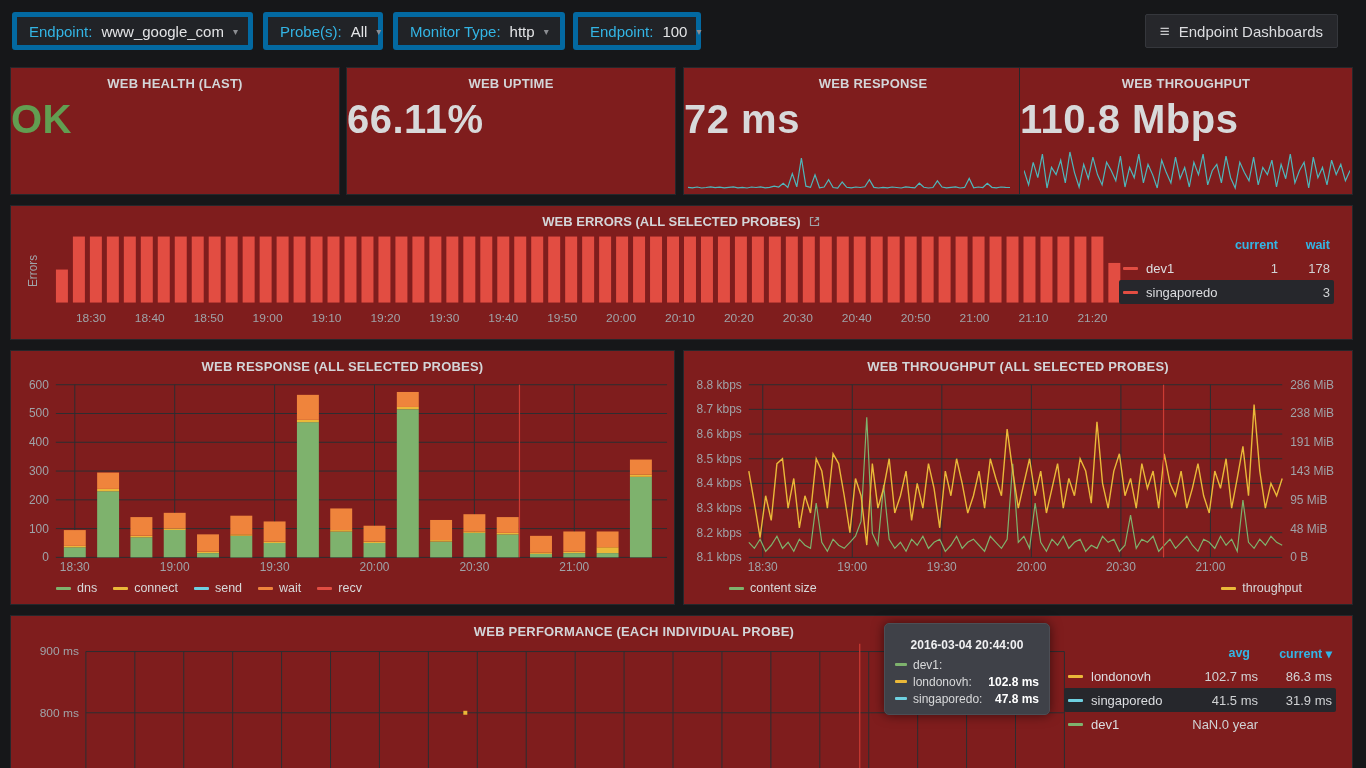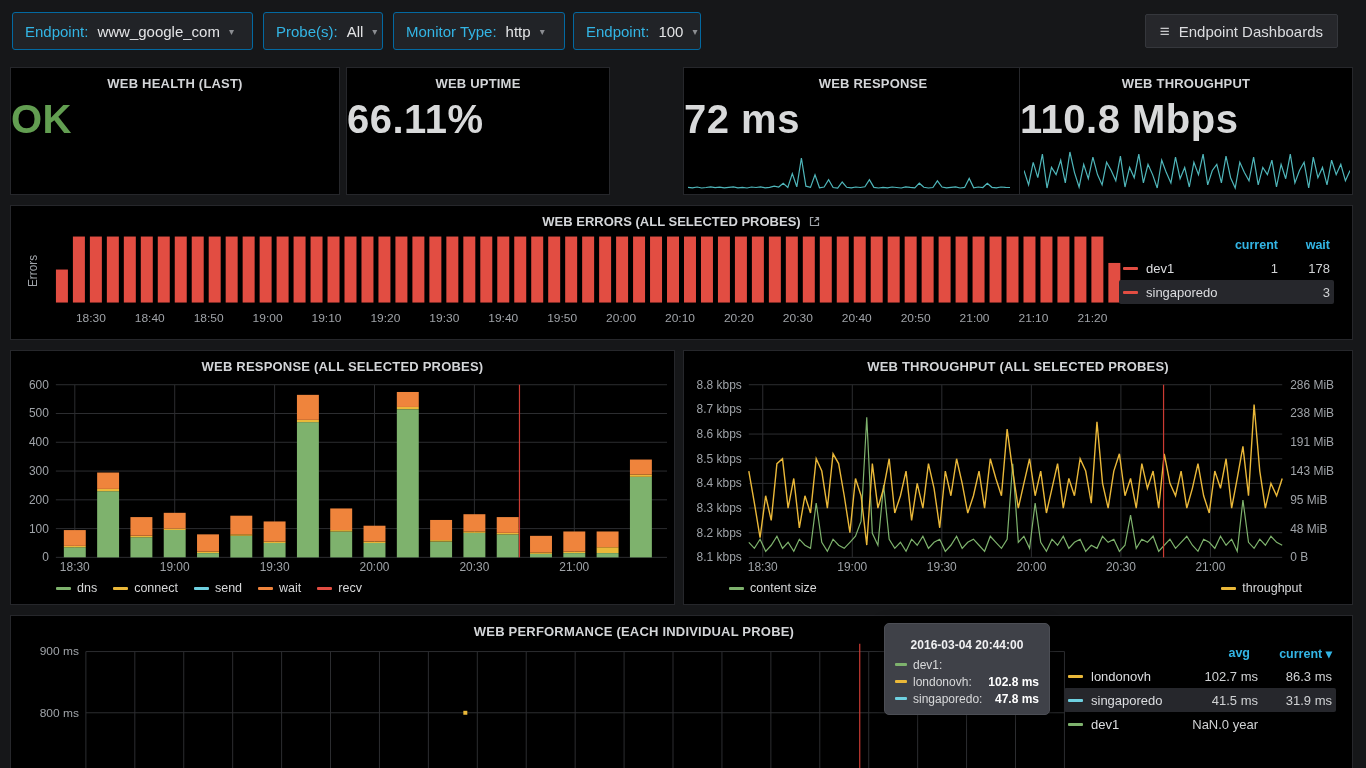--- a/index.html
+++ b/index.html
@@ -1,21 +1,21 @@
 <!DOCTYPE html>
 <html><head>
 <meta charset="utf-8">
 <style>
   html,body{margin:0;padding:0;width:1366px;height:768px;background:#161719;overflow:hidden;
     font-family:"Liberation Sans",sans-serif;color:#d8d9da;position:relative}
-  .panel{position:absolute;background:#000000;border:1px solid #26272b;box-sizing:border-box}
+  .panel{position:absolute;background:#7f1d1d;border:1px solid #26272b;box-sizing:border-box}
   .ptitle{position:absolute;top:8px;left:0;right:0;text-align:center;font-size:13px;font-weight:bold;color:#d3d5d8;letter-spacing:.2px;cursor:pointer}
   .ptitle-row{position:absolute;top:8px;left:0;right:0;display:flex;justify-content:center;align-items:center;gap:7px;font-size:13px;font-weight:bold;color:#d3d5d8;cursor:pointer}
   
-  .fbox{position:absolute;top:12px;height:38px;background:#212327;border:1px solid #0369a1;border-radius:3px;
+  .fbox{position:absolute;top:12px;height:38px;background:#212327;border:5px solid #0369a1;border-radius:3px;
     display:flex;align-items:center;padding:0 12px;gap:9px;box-sizing:border-box;cursor:pointer}
   .flabel{color:#33b5e5;font-size:15px;white-space:nowrap}
   .fvalue{color:#e3e4e6;font-size:15px;white-space:nowrap}
   .caret{color:#8b8d92;font-size:10px}
   .dashbtn{position:absolute;right:28px;top:14px;height:34px;display:flex;align-items:center;gap:9px;padding:0 14px;
     background:#26272b;border:1px solid #35373c;border-radius:2px;font-size:15px;color:#dcdde0;box-sizing:border-box;cursor:pointer}
   .hamburger{font-size:17px;color:#c7c8ca;line-height:1}
   
   .statval{position:absolute;top:29px;left:0;right:0;text-align:left;font-size:40px;font-weight:bold;letter-spacing:.5px}
   .spark{position:absolute;left:4px;right:4px;bottom:4px}
@@ -70,21 +70,21 @@
   <div class="dashbtn">
     <span class="hamburger">≡</span>
     <span>Endpoint Dashboards</span>
   </div>
 </div>
 
 <div class="panel" style="left:10px;top:67px;width:330px;height:128px">
   <div class="ptitle">WEB HEALTH (LAST)</div>
   <div class="statval" style="color: rgb(98, 158, 81);">OK</div>
 </div>
-<div class="panel" style="left:346px;top:67px;width:264px;height:128px">
+<div class="panel" style="left:346px;top:67px;width:330px;height:128px">
   <div class="ptitle">WEB UPTIME</div>
   <div class="statval" style="color: rgb(216, 217, 218);">66.11%</div>
 </div>
 <div class="panel" style="left:683px;top:67px;width:380px;height:128px">
   <div class="ptitle">WEB RESPONSE</div>
   <div class="statval" style="color: rgb(216, 217, 218);">72 ms</div>
   <svg id="spark-response" class="spark" style="height:34px" viewBox="0 0 322 34" preserveAspectRatio="none">
       <polyline points="0.0,31.4 4.5,31.8 9.1,31.0 13.6,32.0 18.1,31.5 22.7,30.8 27.2,31.6 31.7,31.2 36.3,31.9 40.8,31.4 45.4,30.9 49.9,31.8 54.4,31.3 59.0,32.0 63.5,31.0 68.0,31.5 72.6,30.8 77.1,31.8 81.6,31.4 86.2,30.2 90.7,31.0 95.2,27.2 99.8,31.5 104.3,17.6 108.8,30.8 113.4,2.0 117.9,30.2 122.5,31.4 127.0,18.8 131.5,31.8 136.1,31.0 140.6,23.6 145.1,31.5 149.7,32.0 154.2,26.0 158.7,31.3 163.3,31.8 167.8,31.0 172.3,31.5 176.9,30.8 181.4,23.6 185.9,31.4 190.5,32.0 195.0,31.3 199.5,31.8 204.1,31.0 208.6,31.5 213.2,32.0 217.7,30.8 222.2,31.4 226.8,31.8 231.3,27.2 235.8,31.3 240.4,32.0 244.9,31.5 249.4,24.8 254.0,31.0 258.5,31.8 263.0,31.3 267.6,30.8 272.1,32.0 276.6,31.4 281.2,22.4 285.7,31.8 290.3,31.0 294.8,31.5 299.3,27.2 303.9,31.3 308.4,31.8 312.9,31.0 317.5,31.4 322.0,31.5" fill="none" stroke="#4fb6ba" stroke-width="1.2"></polyline>
     </svg>
 </div>

